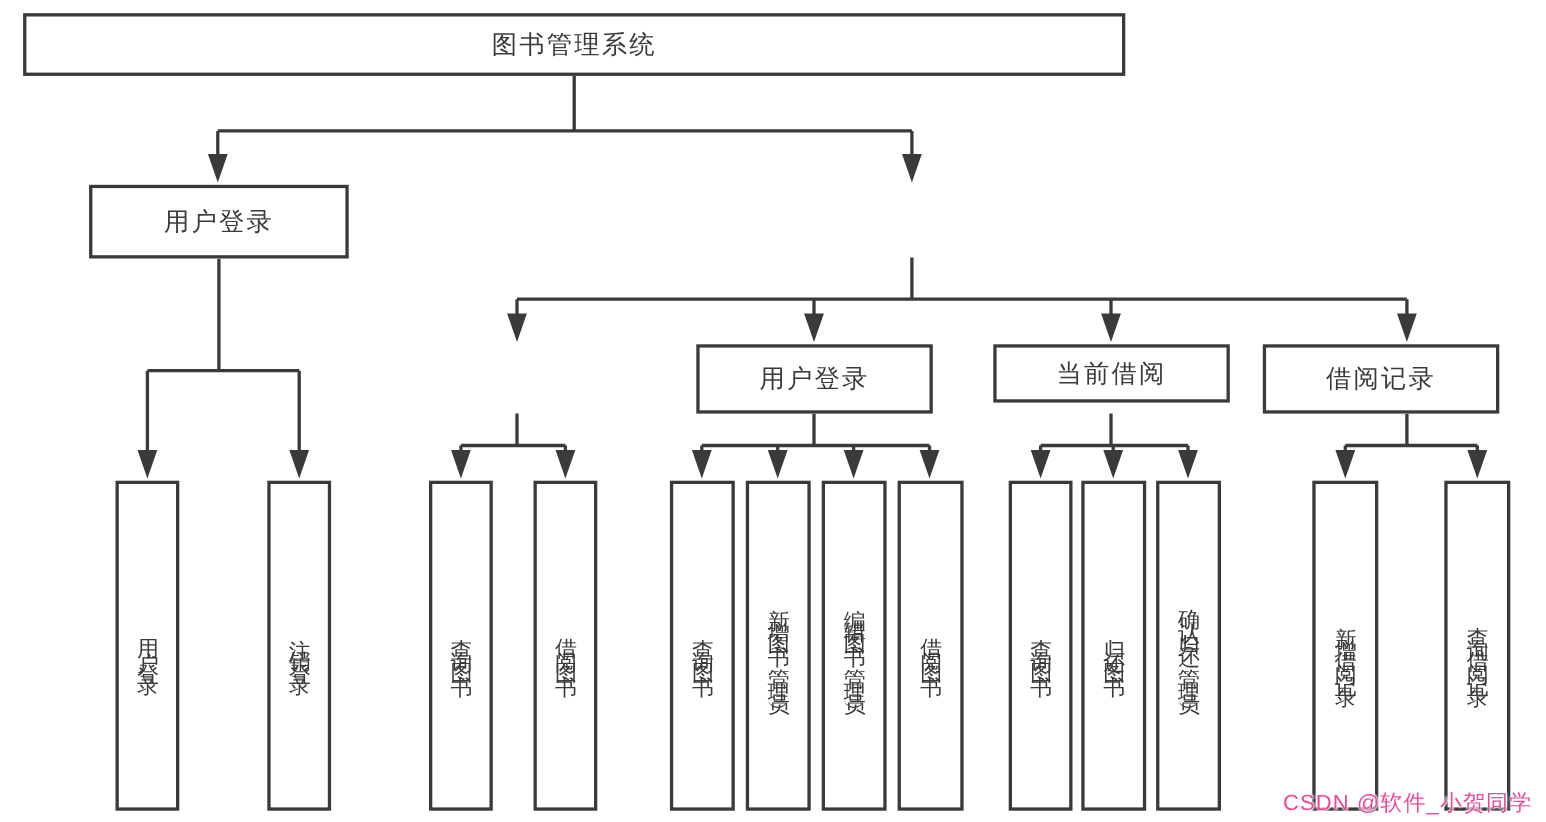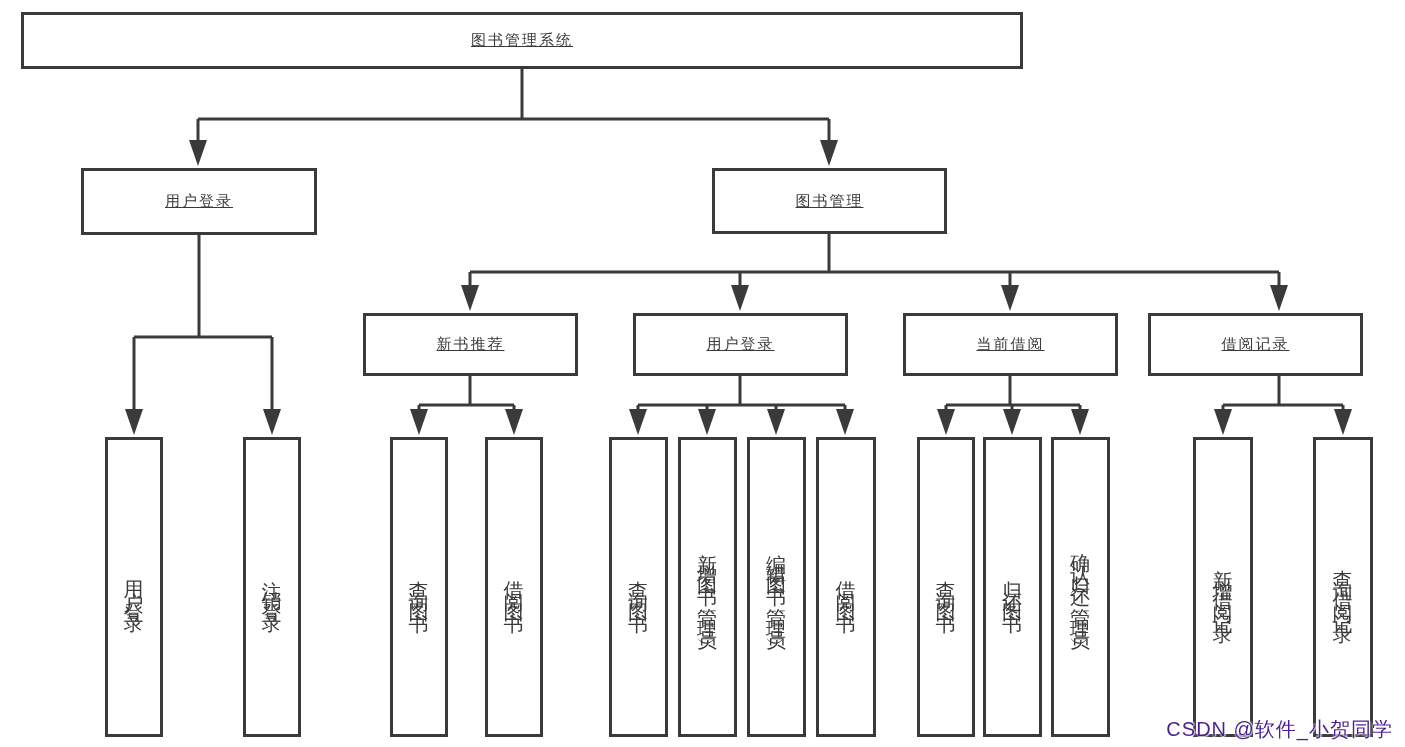--- a/index.html
+++ b/index.html
@@ -5,21 +5,21 @@
   html,body{margin:0;padding:0;background:#ffffff;}
   .stage{
     position:relative;width:1405px;height:747px;background:#ffffff;
     font-family:"Liberation Sans", sans-serif;color:#3a3a3a;overflow:hidden;
   }
   .wires{position:absolute;left:0;top:0;}
   .node{
     position:absolute;box-sizing:border-box;border:3px solid #3a3a3a;
     background:#ffffff;display:flex;align-items:center;justify-content:center;
   }
-  .hlbl{font-size:15px;letter-spacing:2px;white-space:nowrap;text-decoration:underline;}
+  .hlbl{font-size:23px;letter-spacing:2px;white-space:nowrap;}
   .leaf{top:437px;height:300px;}
   .vlbl{
     writing-mode:vertical-rl;text-orientation:mixed;
     font-size:20px;letter-spacing:11px;line-height:1;
   }
   .watermark{
     position:absolute;right:12px;bottom:4px;font-size:20px;
     color:#a9a9a9;letter-spacing:1px;z-index:5;white-space:nowrap;
     text-shadow:0 1px 2px rgba(255,255,255,.95),0 -1px 2px rgba(255,255,255,.95),1px 0 2px rgba(255,255,255,.95);
   }
@@ -62,31 +62,25 @@
     </g>
   </svg>
 
   <div class="node" style="left:21px;top:12px;width:1002px;height:57px">
     <span class="hlbl">图书管理系统</span>
   </div>
 
   <div class="node" style="left:81px;top:168px;width:236px;height:67px">
     <span class="hlbl">用户登录</span>
   </div>
-  <div class="node" style="left:712px;top:168px;width:235px;height:66px">
-    <span class="hlbl">图书管理</span>
-  </div>
 
-  <div class="node" style="left:363px;top:313px;width:215px;height:63px">
-    <span class="hlbl">新书推荐</span>
-  </div>
   <div class="node" style="left:633px;top:313px;width:215px;height:63px">
     <span class="hlbl">用户登录</span>
   </div>
-  <div class="node" style="left:903px;top:313px;width:215px;height:63px">
+  <div class="node" style="left:903px;top:313px;width:215px;height:53px">
     <span class="hlbl">当前借阅</span>
   </div>
   <div class="node" style="left:1148px;top:313px;width:215px;height:63px">
     <span class="hlbl">借阅记录</span>
   </div>
 
   <div class="node leaf" style="left:105px;width:58px">
     <span class="vlbl">用户登录</span>
   </div>
   <div class="node leaf" style="left:243px;width:58px">
@@ -123,15 +117,15 @@
     <span class="vlbl">确认归还（管理员）</span>
   </div>
 
   <div class="node leaf" style="left:1193px;width:60px">
     <span class="vlbl">新增借阅记录</span>
   </div>
   <div class="node leaf" style="left:1313px;width:60px">
     <span class="vlbl">查询借阅记录</span>
   </div>
 
-  <div class="watermark" style="color: #4c1d95;">CSDN @软件_小贺同学</div>
+  <div class="watermark" style="color: #ec4899;">CSDN @软件_小贺同学</div>
 
 </div>
 
 </body></html>

